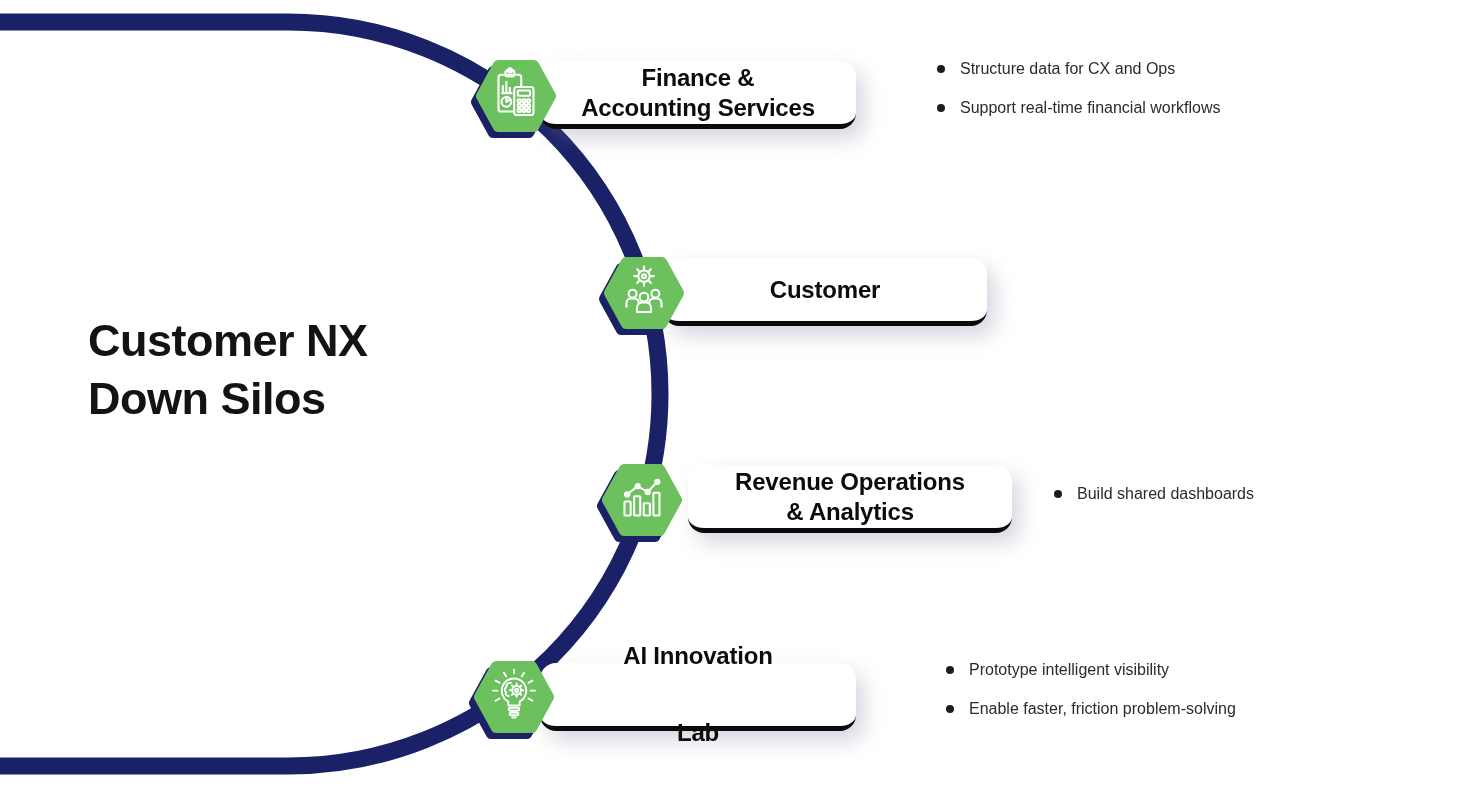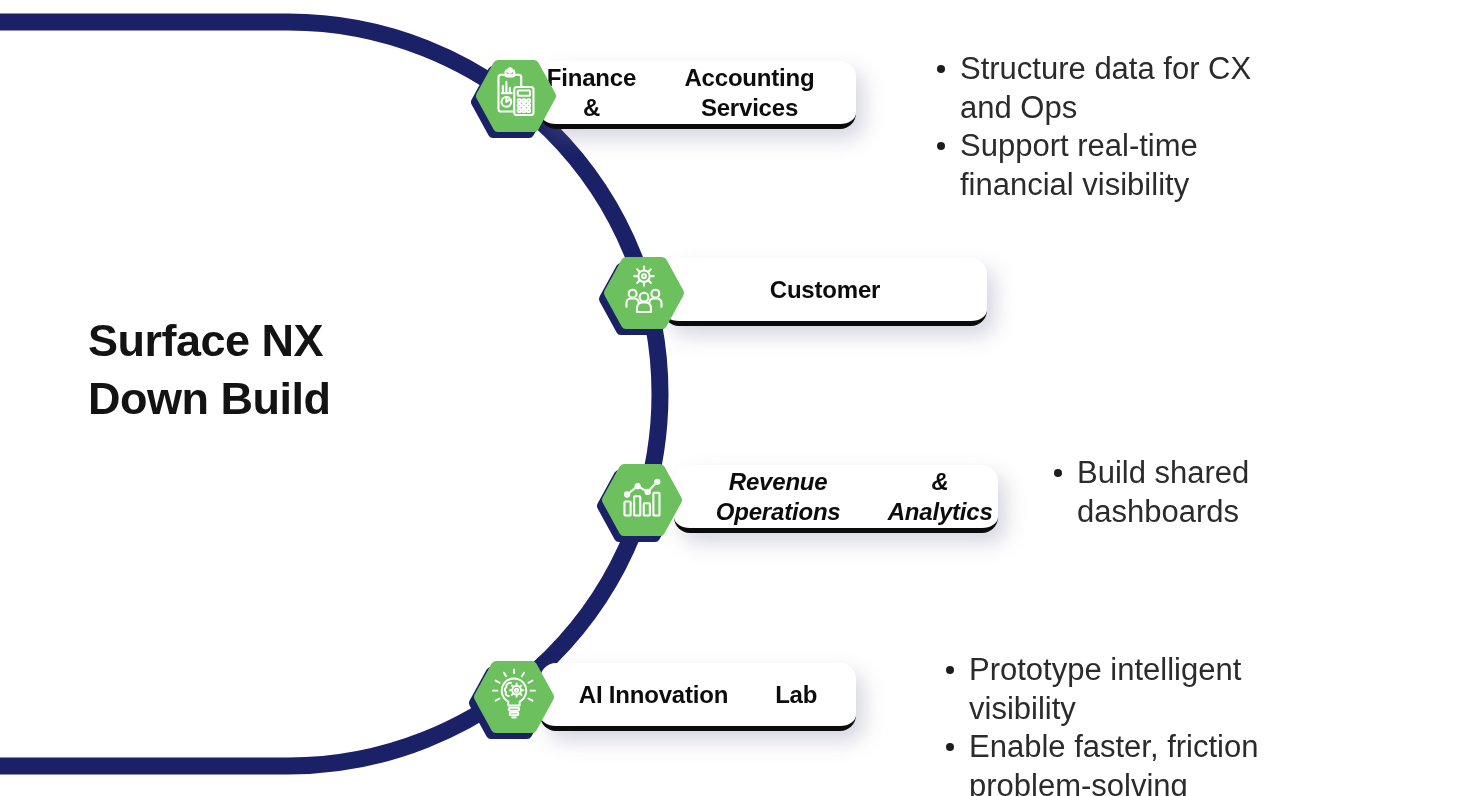--- a/index.html
+++ b/index.html
@@ -29,42 +29,42 @@
   }
 
   .pill {
     position: absolute;
     z-index: 3;
     background: #ffffff;
     border-radius: 16px;
     border-bottom: 5px solid #0b0b0b;
     box-shadow: 8px 10px 20px rgba(120,120,155,0.30);
     display: flex;
-    flex-direction: row;
+    flex-direction: column;
     align-items: center;
     justify-content: center;
     text-align: center;
     font-size: 24px;
     font-weight: 700;
     line-height: 30px;
     color: #0c0c0c;
     letter-spacing: -0.2px;
   }
 
   .hex-wrap { position: absolute; z-index: 4; }
 
   .bullets {
     position: absolute;
     z-index: 2;
     list-style: none;
   }
   .bullets li {
     position: relative;
     padding-left: 27px;
-    font-size: 31px;
+    font-size: 16px;
     line-height: 38.5px;
     color: #2b2b2b;
   }
   .bullets li::before {
     content: "";
     position: absolute;
     left: 4px;
     top: 15px;
     width: 8px;
     height: 8px;
@@ -77,22 +77,22 @@
 </head>
 <body>
 
 <div class="canvas">
 
   <svg class="curve-svg" width="1464" height="796" viewBox="0 0 1464 796" aria-hidden="true">
     <path d="M 0 22 H 288 A 372 372 0 0 1 660 394 A 372 372 0 0 1 288 766 H 0" fill="none" stroke="#1b2167" stroke-width="17"></path>
   </svg>
 
   <div class="main-title">
-    <div>Surface NX</div>
-    <div>Down Build</div>
+    <div>Customer NX</div>
+    <div>Down Silos</div>
   </div>
 
   <div class="pill" style="left:540px; top:61px; width:316px; height:68px;">
     <span>Finance &amp;</span>
     <span>Accounting Services</span>
   </div>
 
   <div class="hex-wrap" style="left:466px; top:46px;">
     <svg width="100" height="100" viewBox="0 0 100 100">
       <g transform="translate(45,56)">
@@ -118,21 +118,21 @@
         <rect x="39.3" y="43.5" width="3.4" height="3.4" rx="0.8"></rect>
         <rect x="44.6" y="43.5" width="3.4" height="3.4" rx="0.8"></rect>
       <rect x="34" y="49" width="3.4" height="3.4" rx="0.8"></rect>
         <rect x="39.3" y="49" width="3.4" height="3.4" rx="0.8"></rect>
         <rect x="44.6" y="49" width="3.4" height="3.4" rx="0.8"></rect>
     </svg>
   </div>
 
   <ul class="bullets" style="left:933px; top:50px; width:368px;">
     <li>Structure data for CX and Ops</li>
-    <li>Support real-time financial visibility</li>
+    <li>Support real-time financial workflows</li>
   </ul>
 
   <div class="pill" style="left:663px; top:258px; width:324px; height:68px;">
     <span>Customer</span>
   </div>
 
   <div class="hex-wrap" style="left:594px; top:243px;">
     <svg width="100" height="100" viewBox="0 0 100 100">
       <g transform="translate(45,56)">
         <polygon points="-35,0 -18,-31 18,-31 35,0 18,31 -18,31" fill="#1b2167" stroke="#1b2167" stroke-width="10" stroke-linejoin="round"></polygon>
@@ -148,21 +148,21 @@
       <circle cx="19" cy="35" r="4.5"></circle>
       <path d="M12 50 v-4.5 a5 5 0 0 1 5-5 h4 a5 5 0 0 1 5 5 V50"></path>
       <circle cx="45" cy="35" r="4.5"></circle>
       <path d="M38 50 v-4.5 a5 5 0 0 1 5-5 h4 a5 5 0 0 1 5 5 V50"></path>
       <circle cx="32" cy="39" r="5" fill="#6cc05e"></circle>
       <path d="M24 56 v-5 a6 6 0 0 1 6-6 h4 a6 6 0 0 1 6 6 v5 z" fill="#6cc05e"></path>
     </svg>
   </div>
 
 
-  <div class="pill" style="left:674px; top:465px; width:324px; height:68px;font-style:italic;">
+  <div class="pill" style="left:688px; top:465px; width:324px; height:68px;">
     <span>Revenue Operations</span>
     <span>&amp; Analytics</span>
   </div>
 
   <div class="hex-wrap" style="left:592px; top:450px;">
     <svg width="100" height="100" viewBox="0 0 100 100">
       <g transform="translate(45,56)">
         <polygon points="-35,0 -18,-31 18,-31 35,0 18,31 -18,31" fill="#1b2167" stroke="#1b2167" stroke-width="10" stroke-linejoin="round"></polygon>
       </g>
       <g transform="translate(50,50)">
@@ -175,21 +175,21 @@
       <rect x="34" y="38" width="7" height="14" rx="1"></rect>
       <rect x="45" y="26" width="7" height="26" rx="1"></rect>
       <path d="M15 28 L27 18.5 L38.5 25 L49.5 13.5"></path>
       <circle cx="15" cy="28" r="2.4"></circle>
       <circle cx="27" cy="18.5" r="2.4"></circle>
       <circle cx="38.5" cy="25" r="2.4"></circle>
       <circle cx="49.5" cy="13.5" r="2.4"></circle>
     </svg>
   </div>
 
-  <ul class="bullets" style="left:1050px; top:454px; width:312px;">
+  <ul class="bullets" style="left:1050px; top:475px; width:312px;">
     <li>Build shared dashboards</li>
   </ul>
 
   <div class="pill" style="left:540px; top:663px; width:316px; height:68px;gap:47px;">
     <span>AI Innovation</span>
     <span>Lab</span>
   </div>
 
   <div class="hex-wrap" style="left:464px; top:647px;">
     <svg width="100" height="100" viewBox="0 0 100 100">

